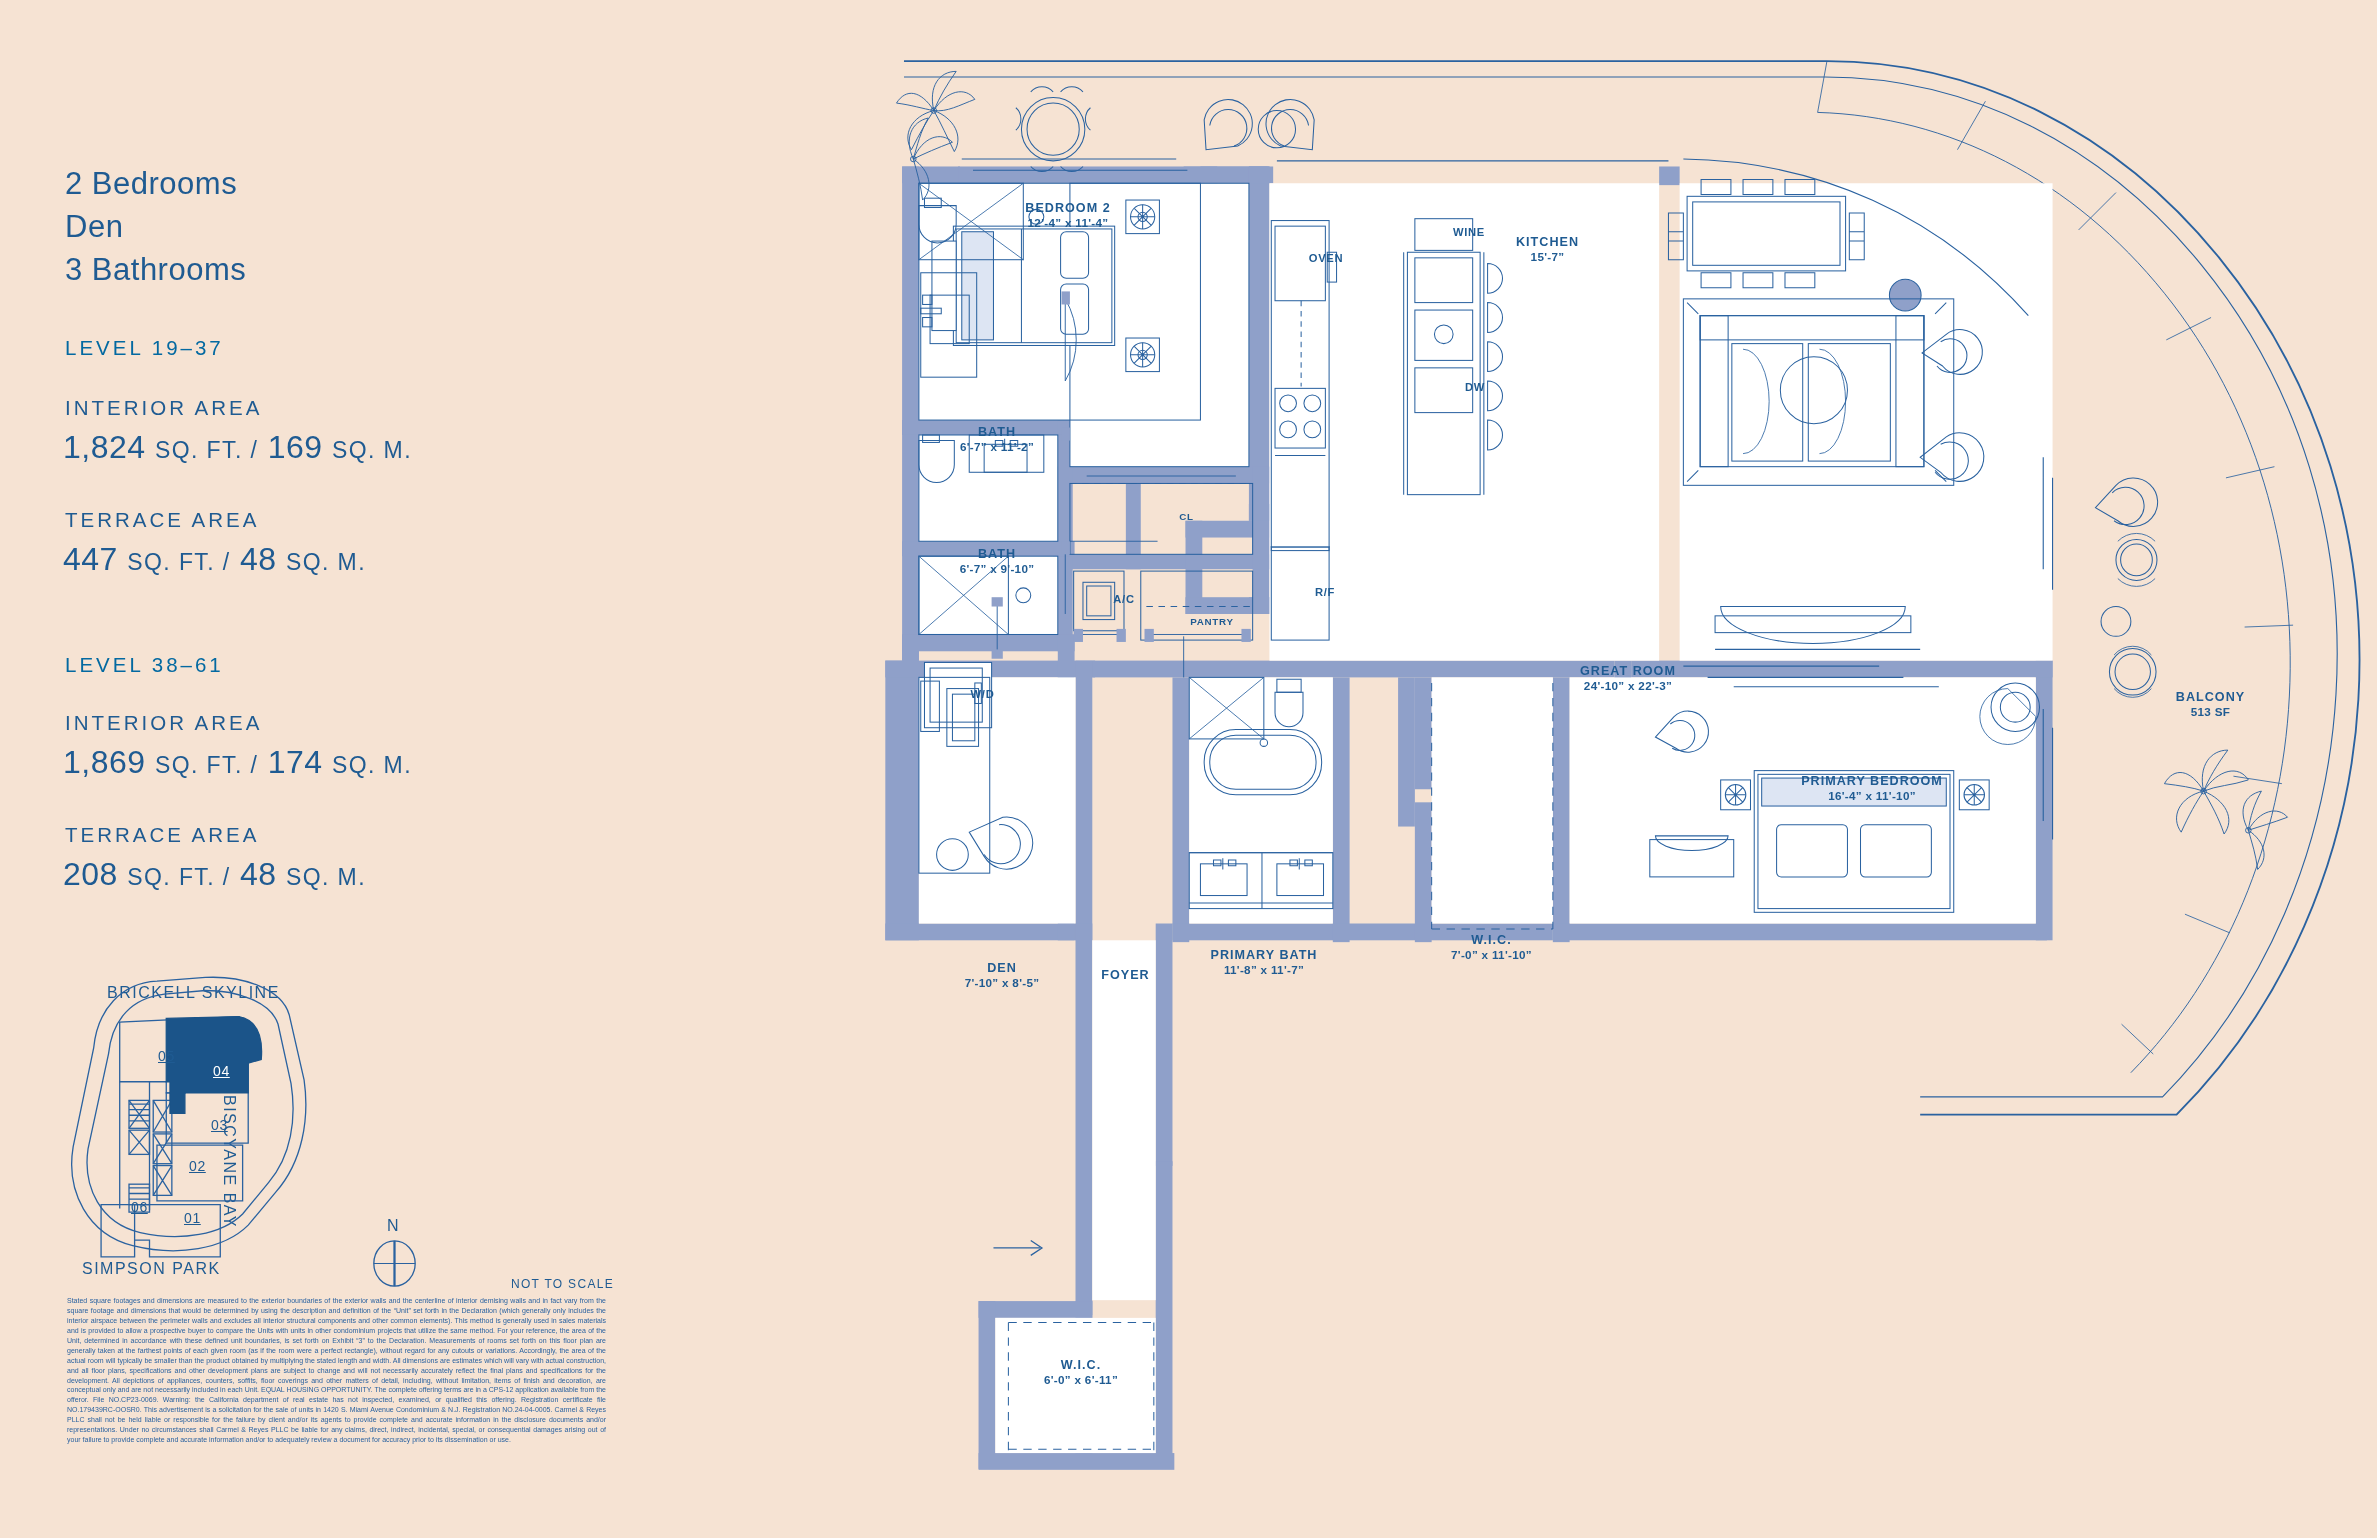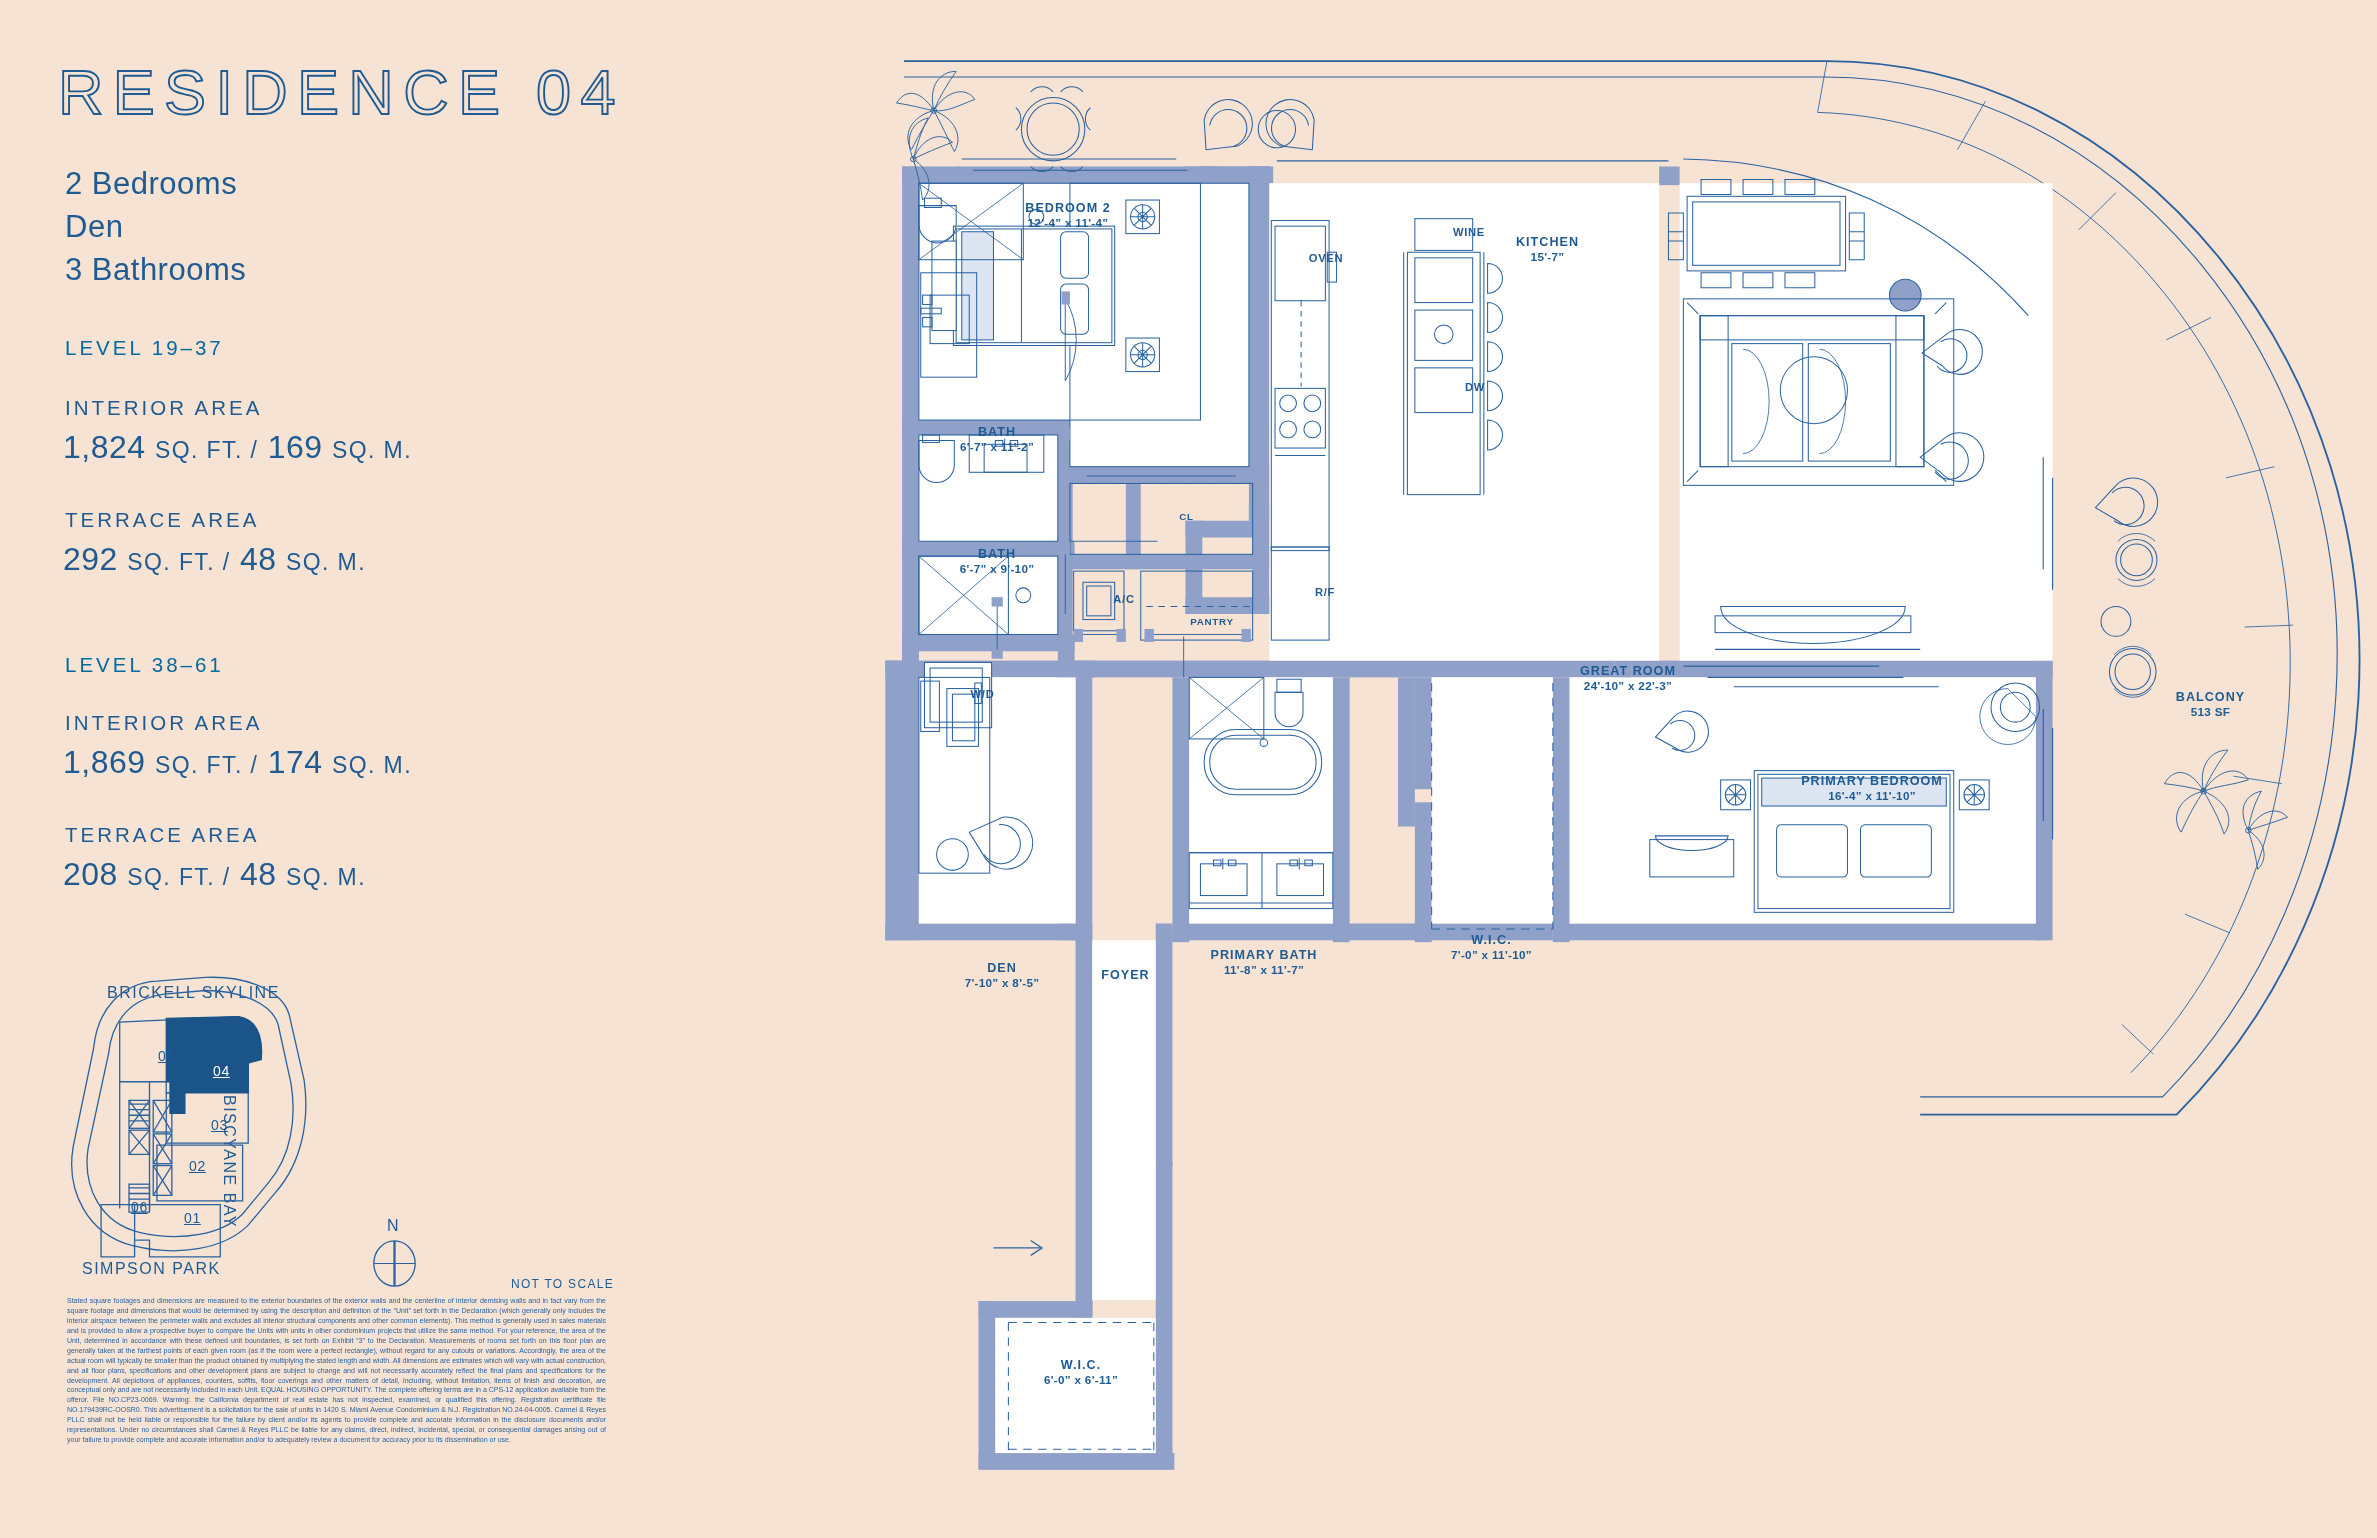--- a/index.html
+++ b/index.html
@@ -78,37 +78,36 @@
   .rm .nm{font-size:12.6px;letter-spacing:1px;font-weight:700;color:#1f5b92;display:block;}
   .rm .dim{font-size:11.7px;letter-spacing:0.3px;font-weight:700;color:#1f5b92;display:block;margin-top:1.9px;}
   .tag{position:absolute;font-size:11.2px;letter-spacing:0.7px;font-weight:700;color:#1f5b92;white-space:nowrap;text-align:center;padding-left:25px;}
   .tag.sm{font-size:9.8px;}
 </style>
 </head>
 <body>
 
 <div id="left-panel">
 
-  <div id="page-title">RESIDENCE 04</div>
 
   <div class="spec-line" id="spec-bedrooms">2 Bedrooms</div>
   <div class="spec-line" id="spec-den">Den</div>
   <div class="spec-line" id="spec-baths">3 Bathrooms</div>
 
   <div class="level-label" id="lvl1-label">LEVEL 19–37</div>
   <div class="area-label" id="lvl1-int-label">INTERIOR AREA</div>
   <div class="area-value" id="lvl1-int-value">
     <span>1,824</span>
     <span class="sm">SQ. FT. /</span>
     <span>169</span>
     <span class="sm">SQ. M.</span>
   </div>
   <div class="area-label" id="lvl1-ter-label">TERRACE AREA</div>
   <div class="area-value" id="lvl1-ter-value">
-    <span>292</span>
+    <span>447</span>
     <span class="sm">SQ. FT. /</span>
     <span>48</span>
     <span class="sm">SQ. M.</span>
   </div>
 
   <div class="level-label" id="lvl2-label">LEVEL 38–61</div>
   <div class="area-label" id="lvl2-int-label">INTERIOR AREA</div>
   <div class="area-value" id="lvl2-int-value">
     <span>1,869</span>
     <span class="sm">SQ. FT. /</span>

